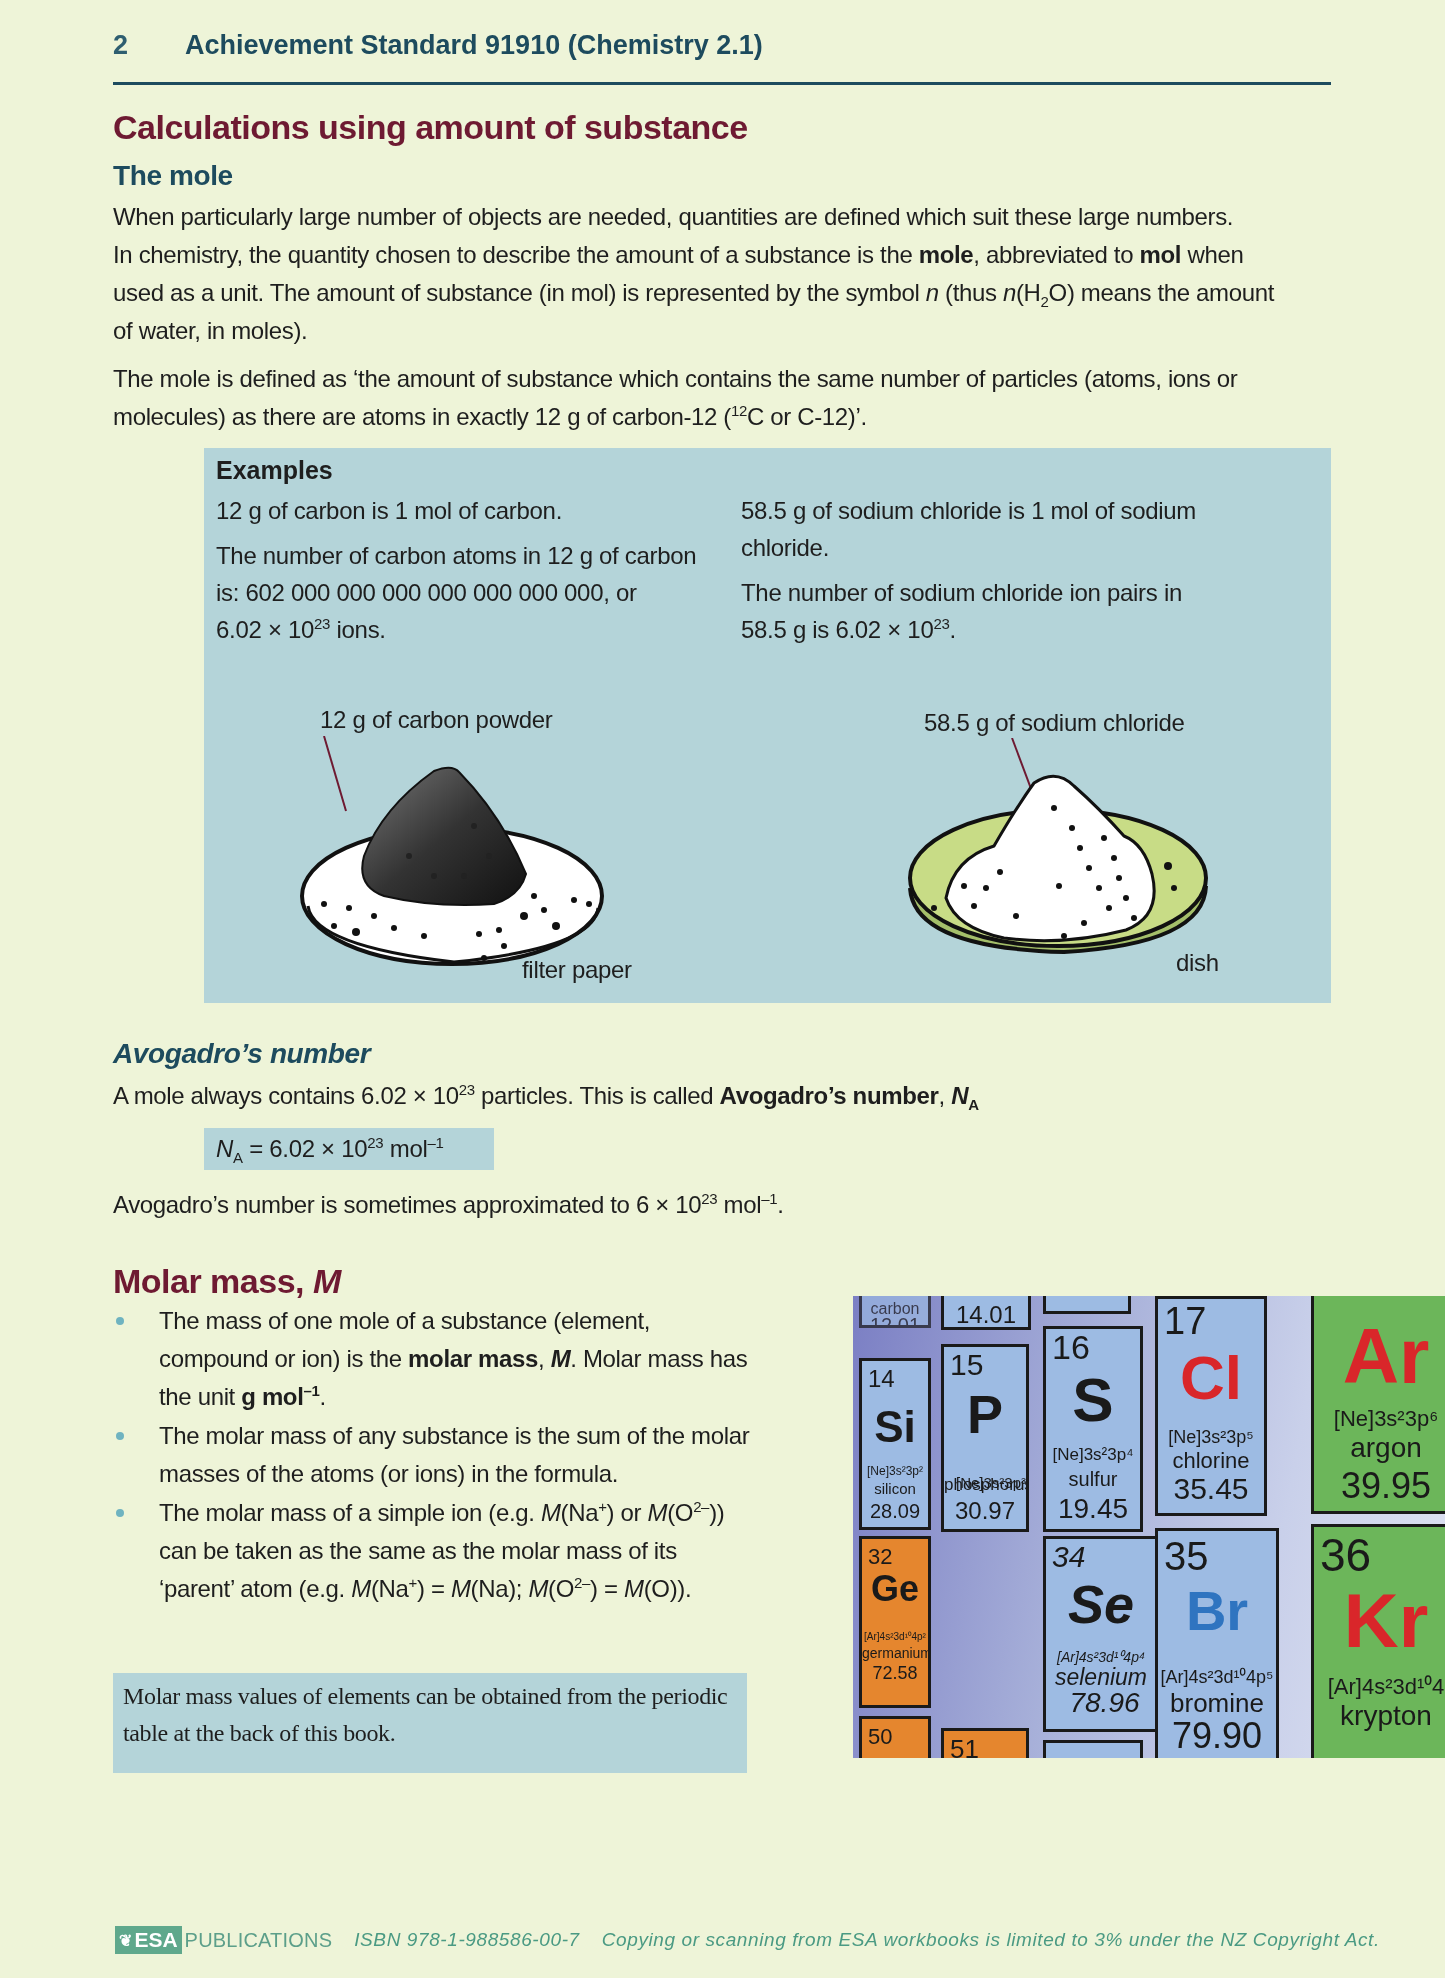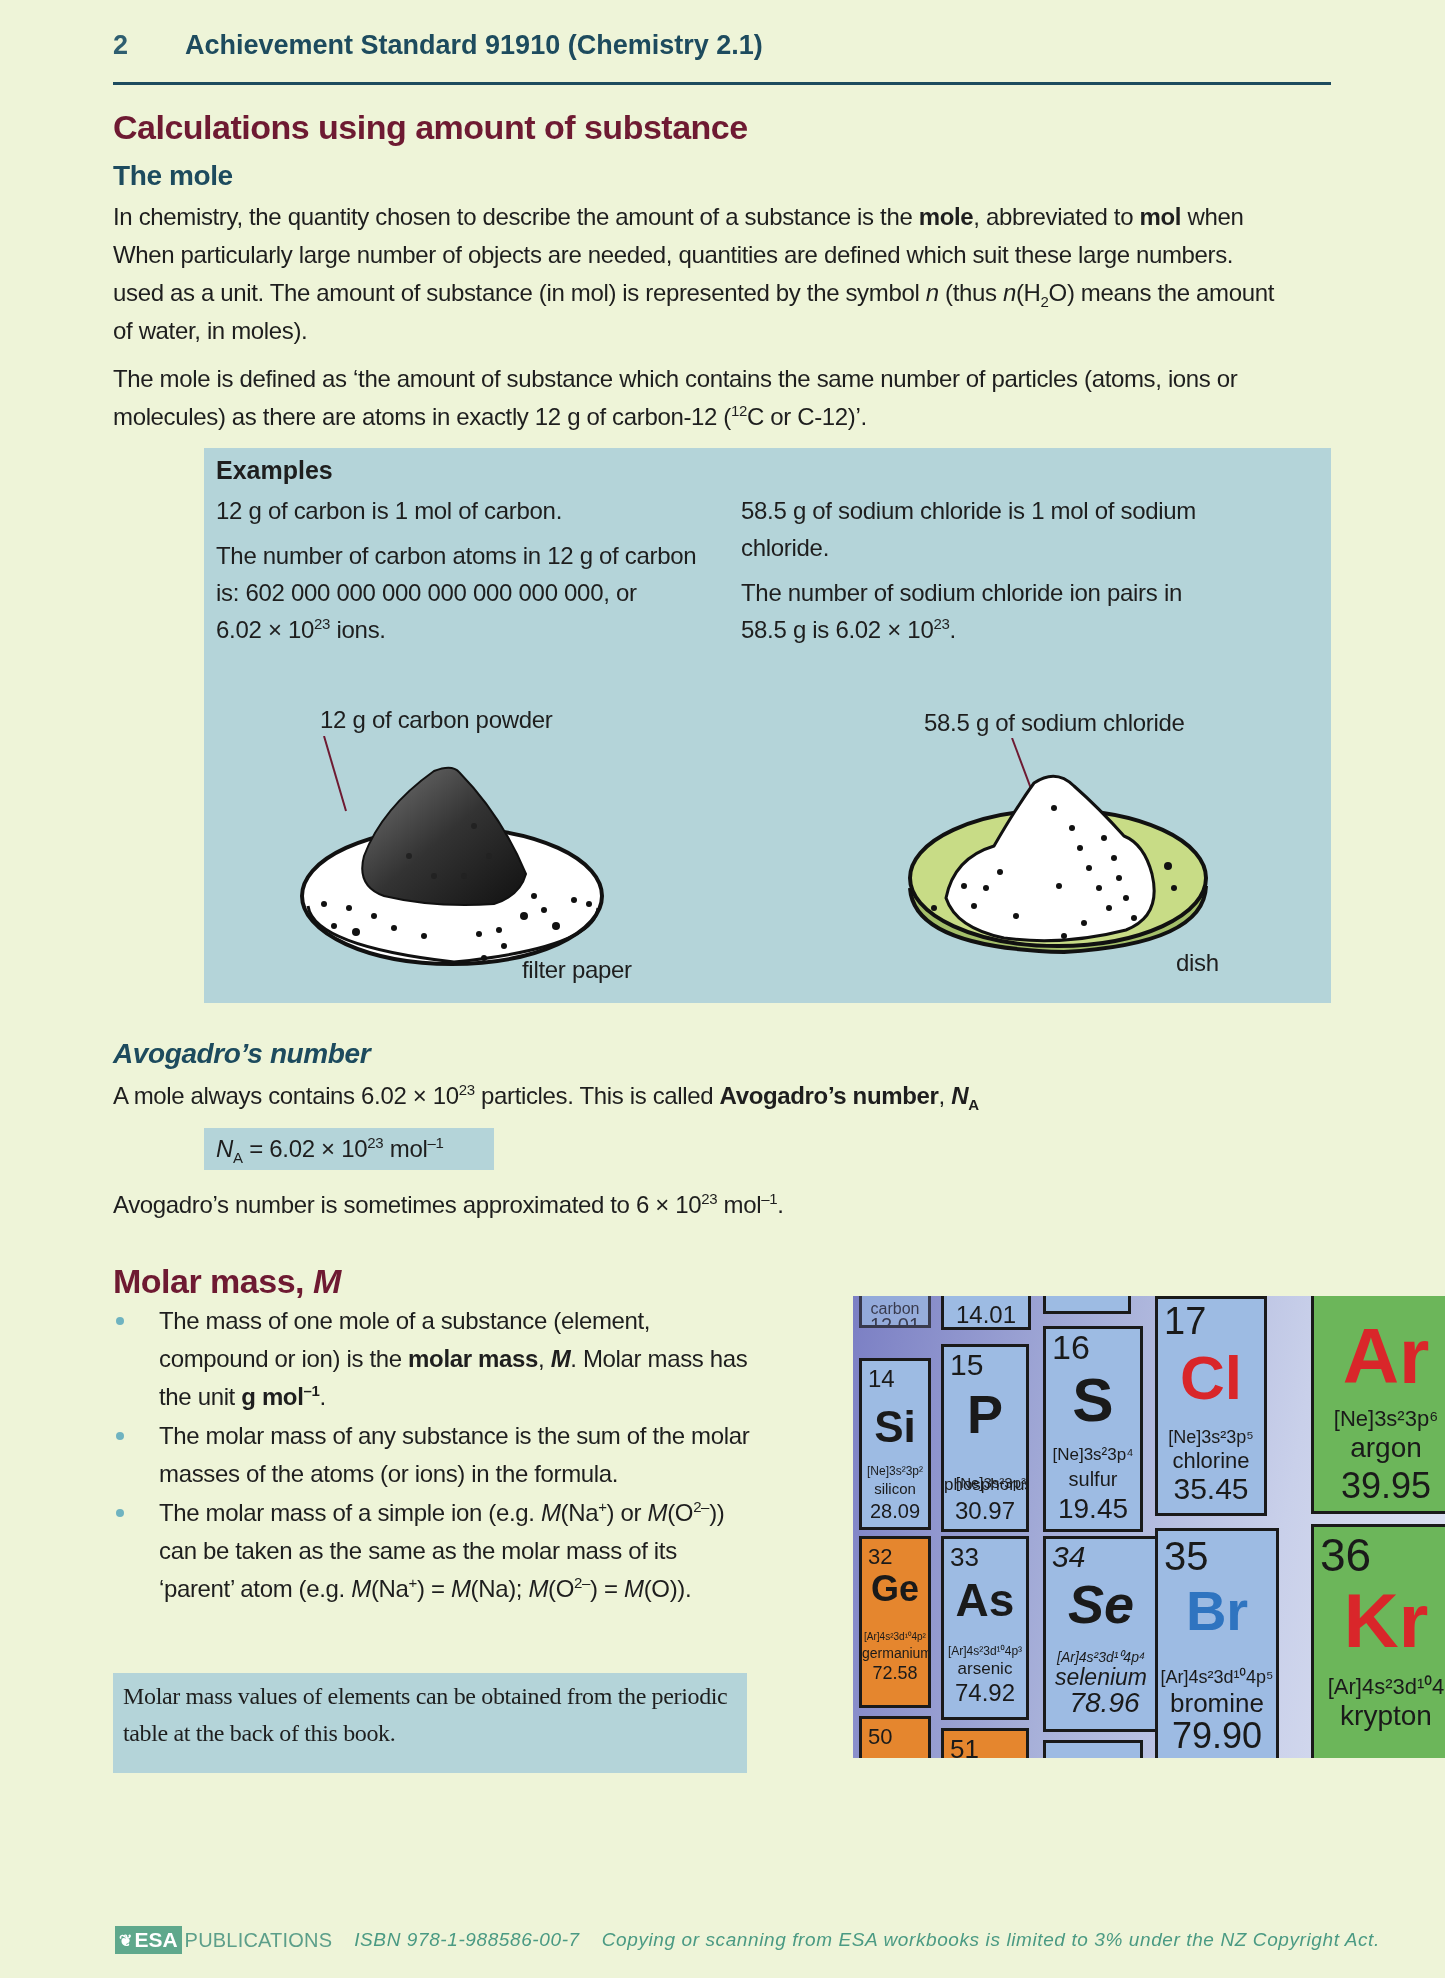--- a/index.html
+++ b/index.html
@@ -70,22 +70,22 @@
   <div class="hdr">
     <span class="pg">2</span>
     <span>Achievement Standard 91910 (Chemistry 2.1)</span>
   </div>
   <div class="hdr-rule"></div>
 
   <div class="h1">Calculations using amount of substance</div>
   <div class="h2">The mole</div>
 
   <div class="para" style="top:198px;">
+    <div>When particularly large number of objects are needed, quantities are defined which suit these large numbers.</div>
     <div><span>In chemistry, the quantity chosen to describe the amount of a substance is the </span><b>mole</b><span>, abbreviated to </span><b>mol</b><span> when</span></div>
-    <div>When particularly large number of objects are needed, quantities are defined which suit these large numbers.</div>
     <div><span>used as a unit. The amount of substance (in mol) is represented by the symbol </span><i>n</i><span> (thus </span><i>n</i><span>(H</span><sub>2</sub><span>O) means the amount</span></div>
     <div>of water, in moles).</div>
   </div>
 
   <div class="para" style="top:360px;">
     <div>The mole is defined as ‘the amount of substance which contains the same number of particles (atoms, ions or</div>
     <div><span>molecules) as there are atoms in exactly 12 g of carbon-12 (</span><sup>12</sup><span>C or C-12)’.</span></div>
   </div>
 
   <div class="ex-box">
@@ -246,27 +246,20 @@
       <div class="ms" style="top:178px; font-size:36px; line-height:38px;">39.95</div>
     </div>
 
     <div class="cell orange" style="left:6px; top:240px; width:72px; height:172px;">
       <div class="num" style="font-size:22px;">32</div>
       <div class="sym" style="top:32px; font-size:36px;">Ge</div>
       <div class="cfg" style="top:90px; font-size:10px;">[Ar]4s²3d¹⁰4p²</div>
       <div class="nm" style="top:104px; font-size:14px;">germanium</div>
       <div class="ms" style="top:120px; font-size:18px;">72.58</div>
     </div>
-    <div class="cell" style="left:88px; top:240px; width:88px; height:184px;">
-      <div class="num" style="font-size:26px;">33</div>
-      <div class="sym" style="top:38px; font-size:46px;">As</div>
-      <div class="cfg" style="top:104px; font-size:12px;">[Ar]4s²3d¹⁰4p³</div>
-      <div class="nm" style="top:120px; font-size:17px;">arsenic</div>
-      <div class="ms" style="top:140px; font-size:24px;">74.92</div>
-    </div>
     <div class="cell" style="left:190px; top:240px; width:116px; height:196px;font-style:italic;">
       <div class="num" style="font-size:30px;">34</div>
       <div class="sym" style="top:38px; font-size:54px;">Se</div>
       <div class="cfg" style="top:110px; font-size:14px;">[Ar]4s²3d¹⁰4p⁴</div>
       <div class="nm" style="top:128px; font-size:23px;">selenium</div>
       <div class="ms" style="top:150px; font-size:28px;margin-left:7px;">78.96</div>
     </div>
     <div class="cell" style="left:302px; top:232px; width:124px; height:240px;">
       <div class="num" style="font-size:40px; top:4px; line-height:42px;">35</div>
       <div class="sym blue" style="top:52px; font-size:56px;">Br</div>

